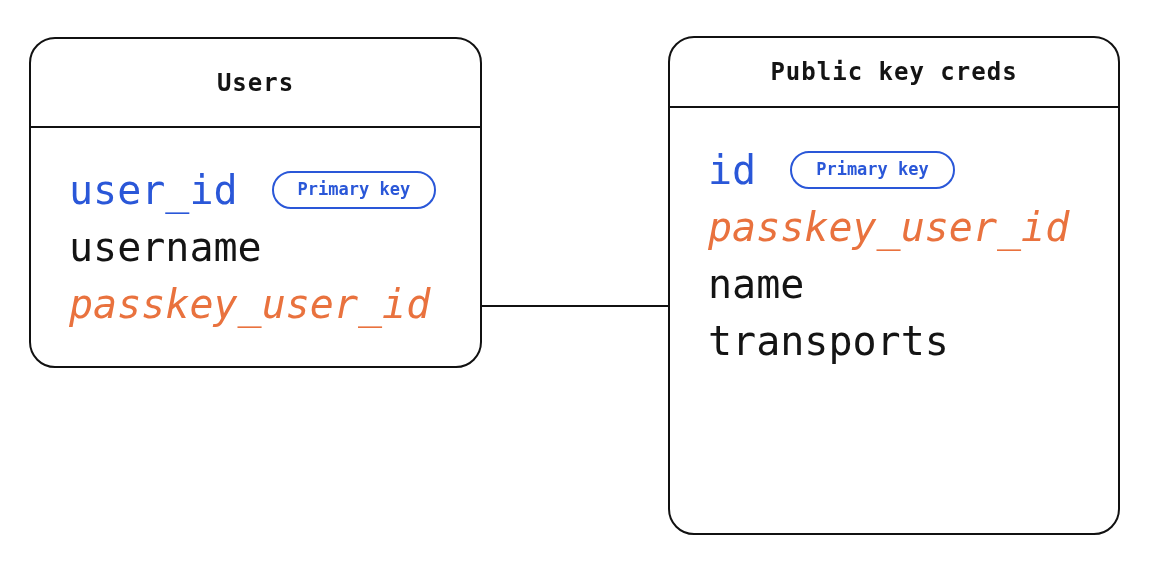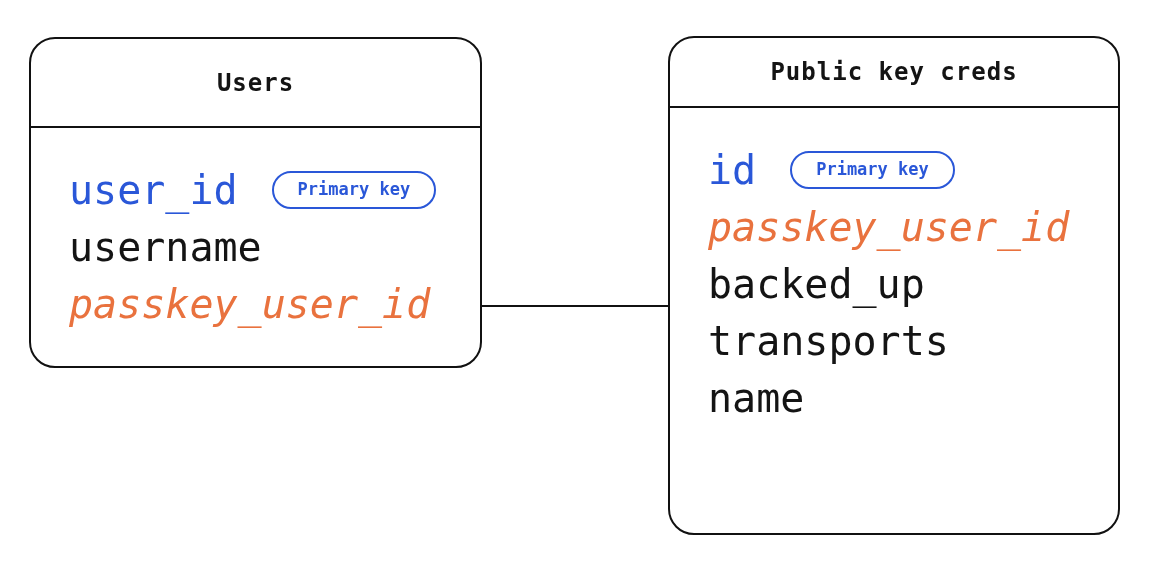--- a/index.html
+++ b/index.html
@@ -117,24 +117,21 @@
     </div>
     <div class="entity-body">
       <div class="field-row">
         <span class="field-name blue">id</span>
         <span class="pk-badge">Primary key</span>
       </div>
       <div class="field-row">
         <span class="field-name orange">passkey_user_id</span>
       </div>
       <div class="field-row">
-        <span class="field-name black">backed_up</span>
+        <span class="field-name black">name</span>
       </div>
       <div class="field-row">
         <span class="field-name black">transports</span>
-      </div>
-      <div class="field-row">
-        <span class="field-name black">name</span>
       </div>
     </div>
   </div>
 
 </div>
 
 </body></html>

